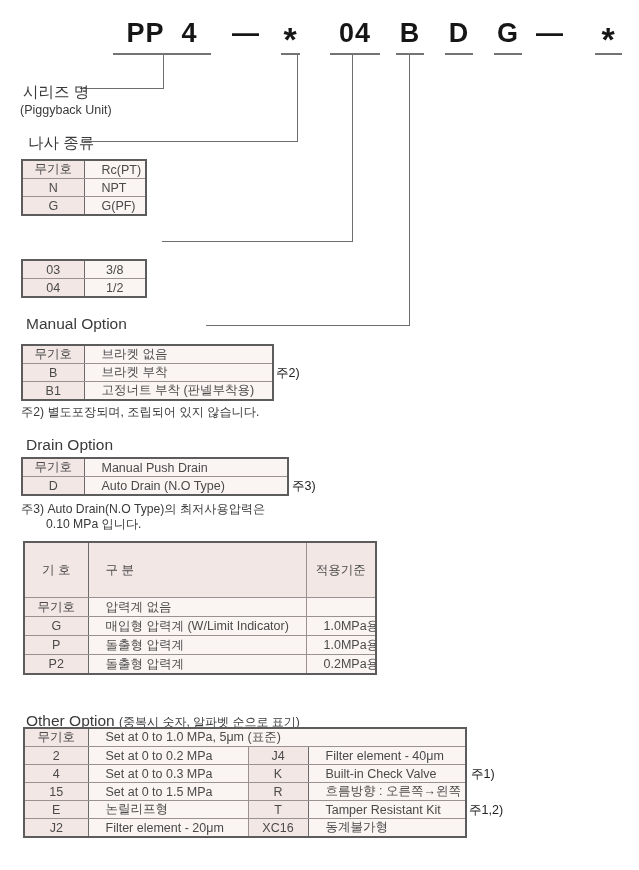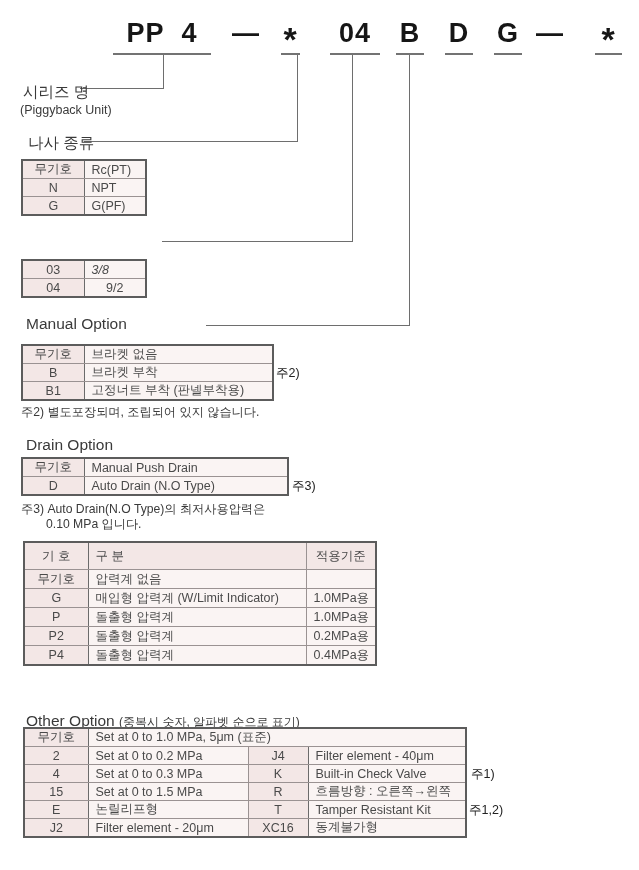--- a/index.html
+++ b/index.html
@@ -18,24 +18,24 @@
   .lline{position:absolute;border-right:1.5px solid #6e6e6e;border-bottom:1.5px solid #6e6e6e;}
 
   
   .sec-title{position:absolute;font-size:15.5px;color:#3a3a3a;white-space:nowrap;}
   .sub{position:absolute;font-size:12.5px;color:#3a3a3a;white-space:nowrap;}
   .paren-note{font-size:12px;color:#3a3a3a;letter-spacing:0px;}
 
   
   table.t{position:absolute;border-collapse:collapse;table-layout:fixed;
           font-size:12.5px;color:#4a4a4a;border:2px solid #5c5c5c;}
-  .t td{border:1px solid #9a9292;height:17px;padding:0 7px;background:#faf4f3;
+  .t td{border:1px solid #9a9292;height:17px;padding:0 17px;background:#faf4f3;
         overflow:hidden;white-space:nowrap;}
   .t td.c{background:#f3e7e6;text-align:center;padding:0 2px;border-right:1.6px solid #6b6b6b;}
-  .t td.hc{background:#f3e7e6;text-align:center;padding:4px 2px;font-family:Liberation Mono, monospace;}
+  .t td.hc{background:#f3e7e6;text-align:center;padding:18px 2px;font-family:Liberation Mono, monospace;}
   .t td.hl{background:#f3e7e6;text-align:left;}
   .t.g td{height:18px;}
 
   
   .note{position:absolute;font-size:12.2px;color:#3a3a3a;white-space:nowrap;}
   .sidenote{position:absolute;font-size:12.5px;color:#222;white-space:nowrap;}
 </style>
 </head>
 <body>
 
@@ -83,25 +83,25 @@
 
   <div class="sec-title" style="left:22px;top:232px;margin-top:28px;">관접속 구경</div>
   <table class="t" style="left:21px;top:259px;width:124px;">
     <colgroup>
         <col style="width:62px">
         <col style="width:62px">
       </colgroup>
     <tbody>
         <tr>
       <td class="c">03</td>
-      <td style="text-align:left;font-style:italic;">3/8</td>
+      <td style="text-align:center;">3/8</td>
         </tr>
     <tr>
       <td class="c">04</td>
-      <td style="text-align:center;">9/2</td>
+      <td style="text-align:center;">1/2</td>
         </tr>
   </tbody>
     </table>
 
   <div class="sec-title" style="left:26px;top:315px;">Manual Option</div>
   <table class="t" style="left:21px;top:344px;width:251px;">
     <colgroup>
         <col style="width:62px">
         <col style="width:189px">
       </colgroup>
@@ -169,25 +169,20 @@
         </tr>
     <tr>
       <td class="c">P</td>
       <td>돌출형 압력계</td>
       <td>1.0MPa용</td>
         </tr>
     <tr>
       <td class="c">P2</td>
       <td>돌출형 압력계</td>
       <td>0.2MPa용</td>
-        </tr>
-    <tr>
-      <td class="c">P4</td>
-      <td>돌출형 압력계</td>
-      <td>0.4MPa용</td>
         </tr>
   </tbody>
     </table>
 
   <div class="sec-title" style="left:26px;top:684px;margin-top:28px;">
     <span>Other Option</span>
     <span class="paren-note">(중복시 숫자, 알파벳 순으로 표기)</span>
   </div>
   <table class="t" style="left:23px;top:727px;width:442px;">
     <colgroup>

